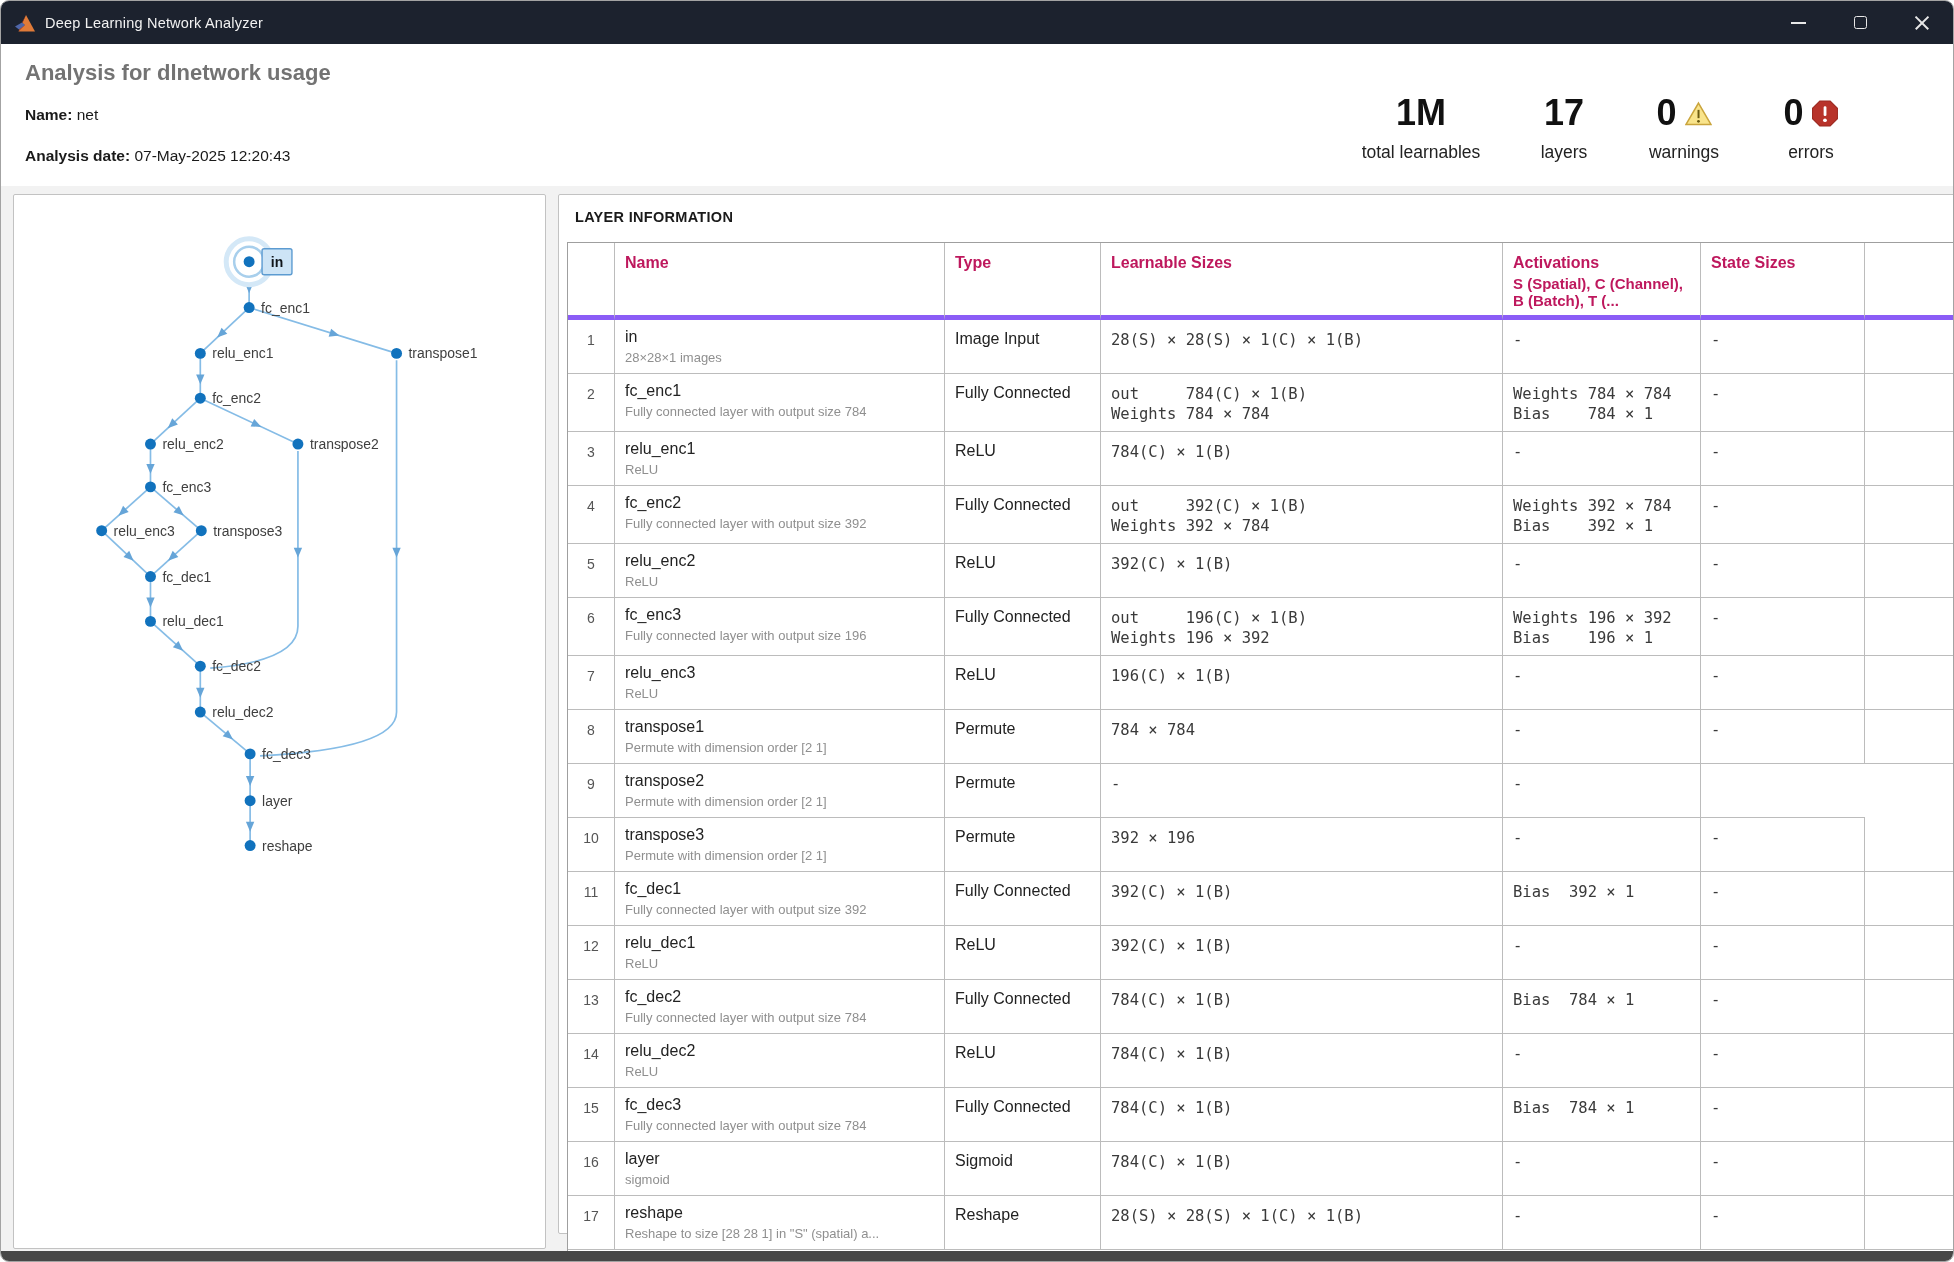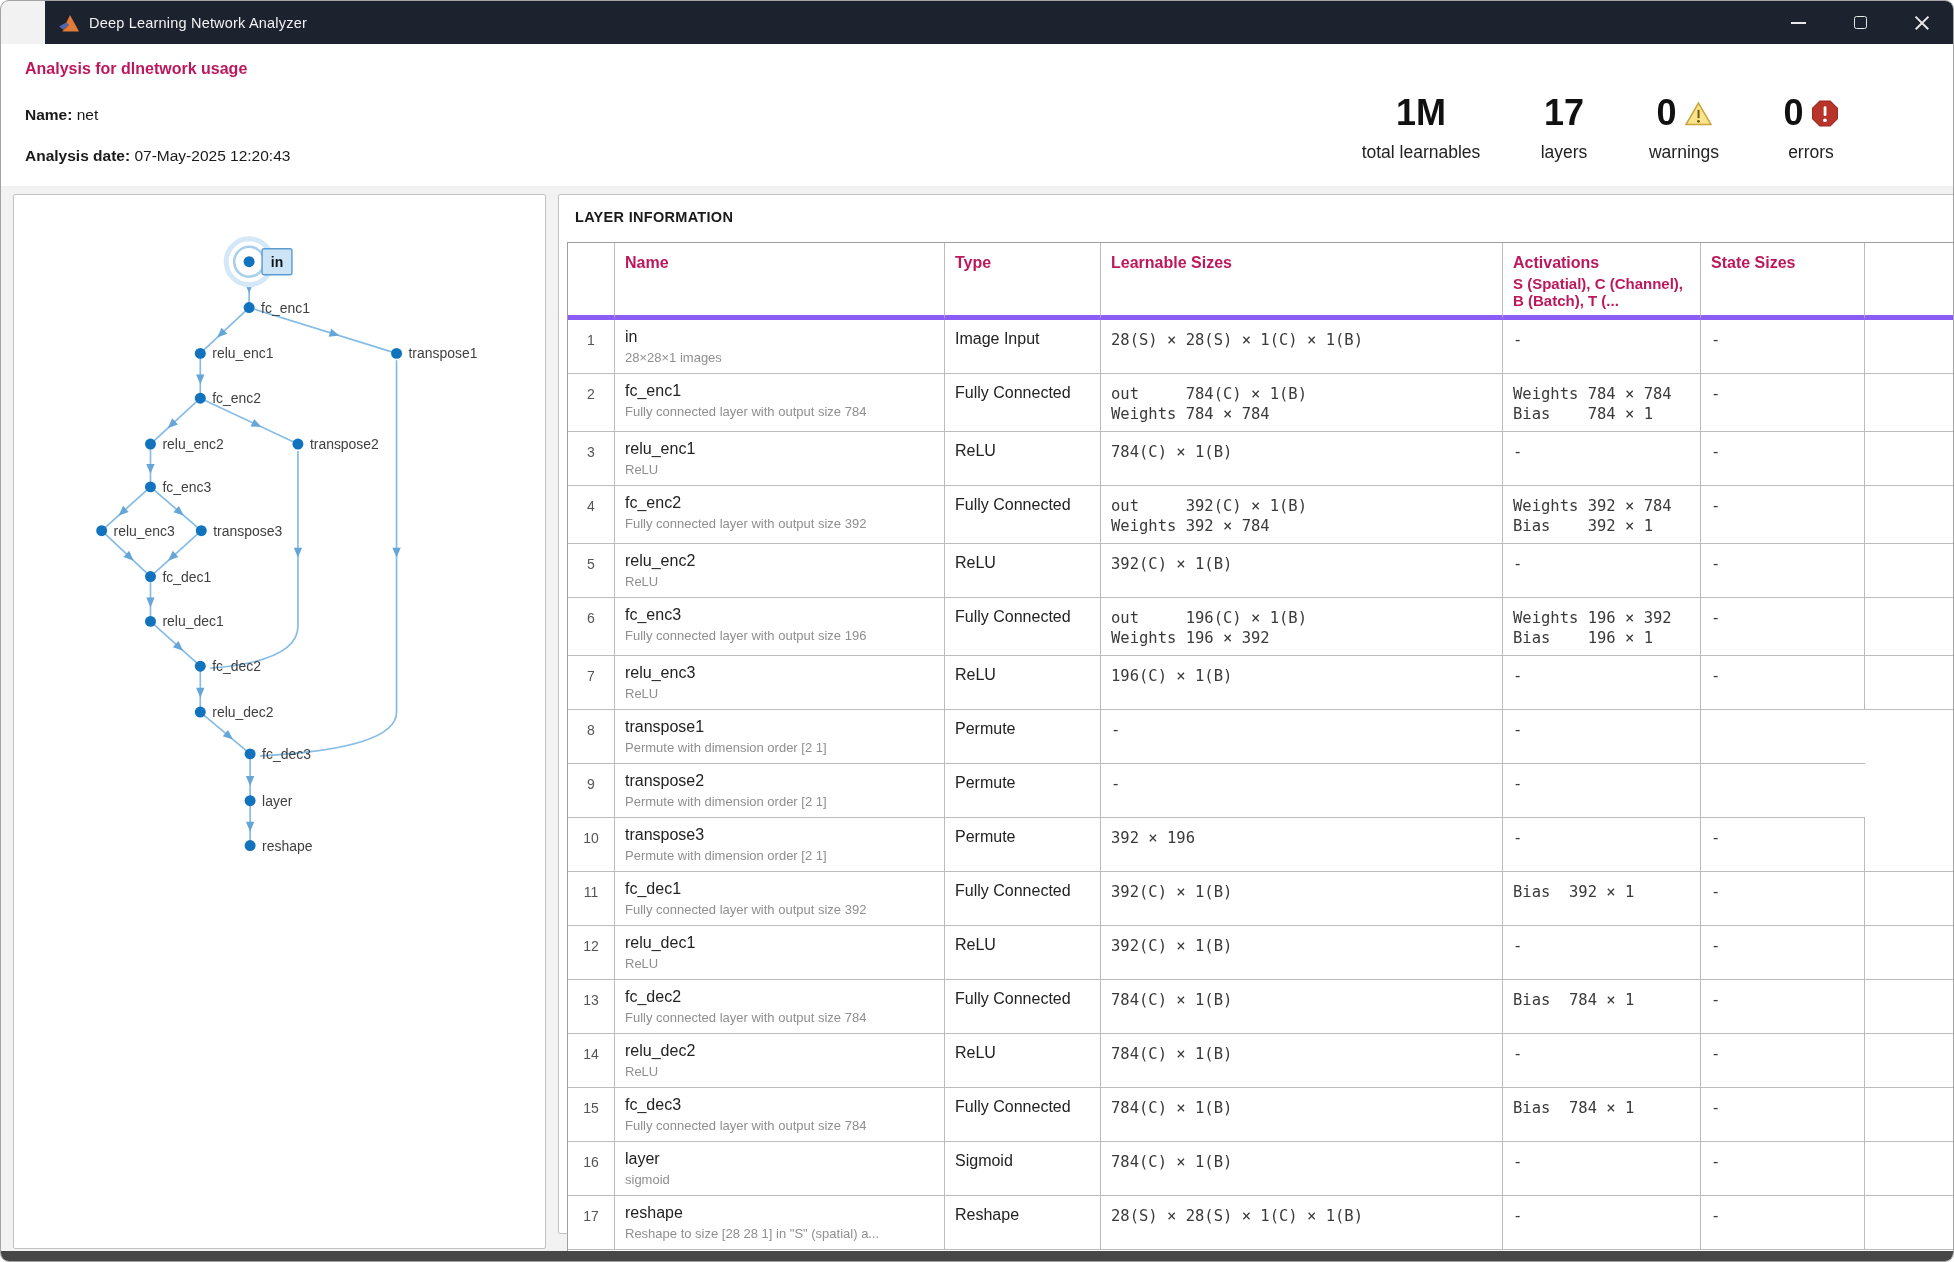--- a/index.html
+++ b/index.html
@@ -1,36 +1,36 @@
 <!DOCTYPE html>
 <html><head>
 <meta charset="utf-8">
 <style>
   * { box-sizing: border-box; margin: 0; padding: 0; }
   html,body { width:1954px; height:1262px; background:#ffffff; font-family:"Liberation Sans", sans-serif; }
 
   .window { position:absolute; inset:0; border-radius:9px; background:#f2f2f2;
-            border:1px solid #a3a3a3; overflow:hidden;padding-left:44px; }
+            border:1px solid #a3a3a3; overflow:hidden; }
 
   
   .titlebar { height:43px; background:#1c222e; display:flex; align-items:center; padding-left:13px; }
   .titlebar .logo { width:22px; height:20px; margin-right:9px; flex:0 0 auto; }
   .titlebar .title { color:#f2f2f2; font-size:14.5px; letter-spacing:.2px; }
   .win-controls { margin-left:auto; display:flex; height:43px; }
   .win-btn { width:62px; height:43px; display:flex; align-items:center; justify-content:center; cursor:default; }
   .glyph-min { width:15px; height:2px; background:#e8e8e8; }
   .glyph-max { width:13px; height:13px; border:1.6px solid #e8e8e8; border-radius:2.5px; }
   .glyph-close { position:relative; width:16px; height:16px; }
   .glyph-close::before, .glyph-close::after { content:""; position:absolute; left:-1px; top:7px; width:18px; height:1.7px; background:#e8e8e8; }
   .glyph-close::before { transform:rotate(45deg); }
   .glyph-close::after  { transform:rotate(-45deg); }
 
   
   .header { position:absolute; left:0; right:0; top:43px; height:142px; background:#ffffff; }
-  .h1 { position:absolute; left:24px; top:16px; font-size:16px; font-weight:bold; color:#be185d; }
+  .h1 { position:absolute; left:24px; top:16px; font-size:22px; font-weight:bold; color:#737373; }
   .meta { position:absolute; left:24px; font-size:15.5px; color:#1a1a1a; }
   .meta b { font-weight:bold; }
   .meta.name-line { top:62px; }
   .meta.date-line { top:103px; }
 
   .stat { position:absolute; top:48px; transform:translateX(-50%); text-align:center; }
   .stat .num-row { display:flex; align-items:center; justify-content:center; gap:8px; height:42px; }
   .stat .num { font-size:36px; font-weight:bold; color:#111; line-height:1; }
   .stat .lbl { margin-top:8px; font-size:17.5px; color:#222; white-space:nowrap; }
   .stat svg { display:block; }
@@ -344,20 +344,21 @@
     <div class="td"></div>
   </div>
 
   <div class="trow">
     <div class="td c-num">8</div>
     <div class="td">
       <div class="nm">transpose1</div>
       <div class="sub">Permute with dimension order [2 1]</div>
     </div>
     <div class="td c-type">Permute</div>
+    <div class="td mono">784 × 784</div>
     <div class="td mono">-</div>
     <div class="td mono">-</div>
     <div class="td"></div>
   </div>
 
   <div class="trow">
     <div class="td c-num">9</div>
     <div class="td">
       <div class="nm">transpose2</div>
       <div class="sub">Permute with dimension order [2 1]</div>

